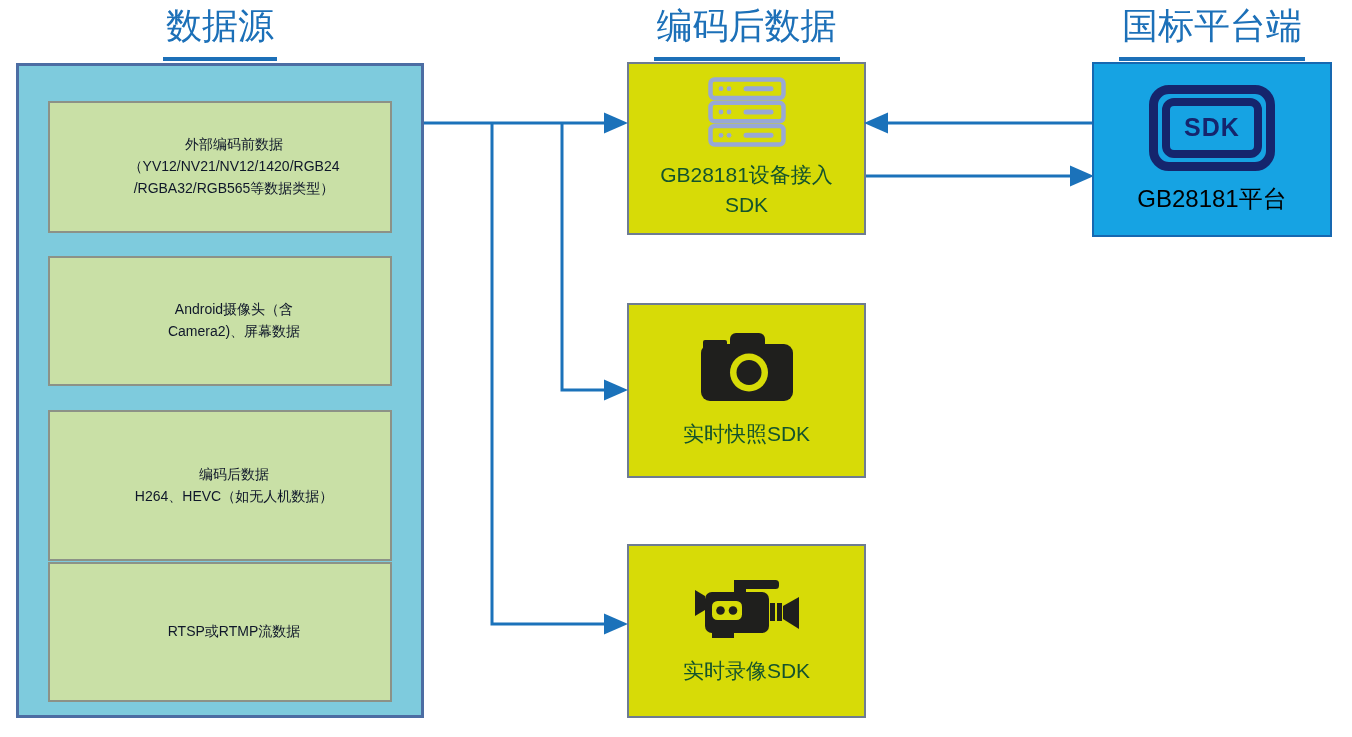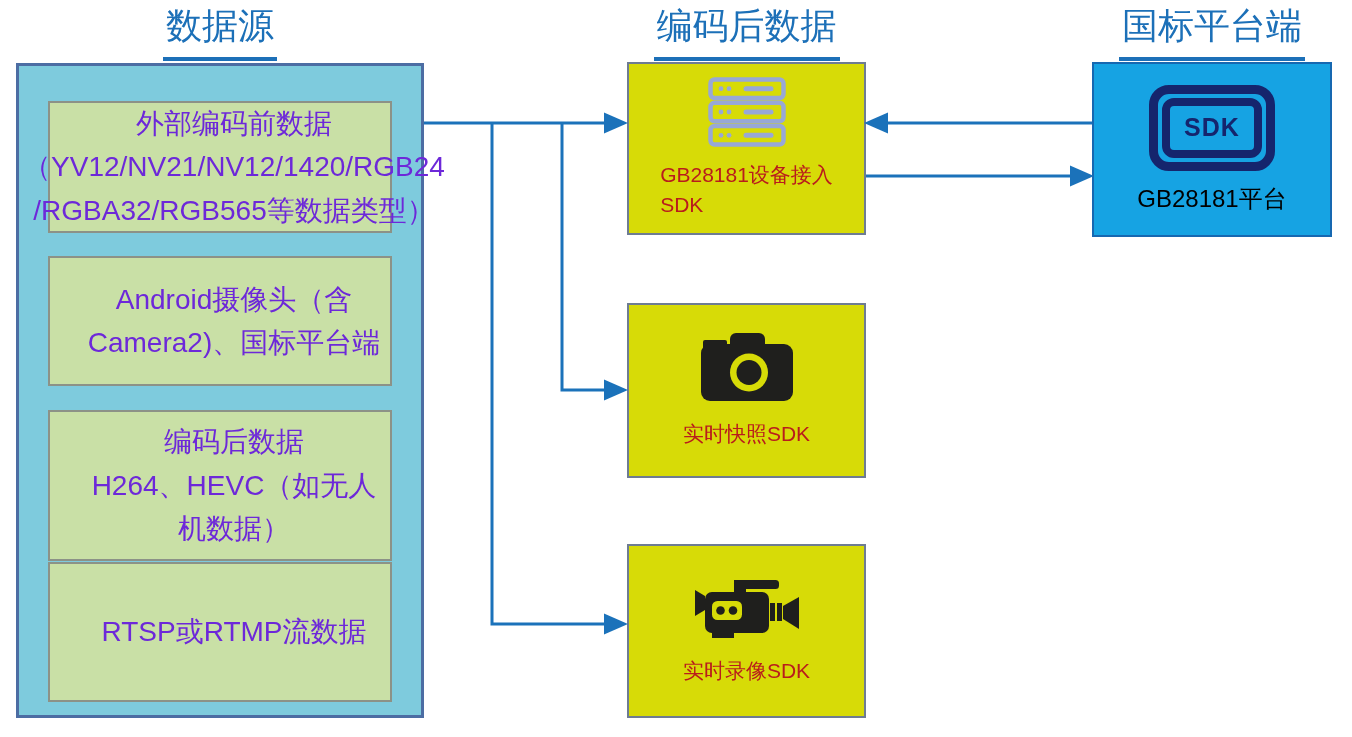--- a/index.html
+++ b/index.html
@@ -8,26 +8,26 @@
 
   
   .col-header{position:absolute;top:2px;text-align:center;}
   .col-header span{display:inline-block;font-size:36px;color:#1C70B8;padding:0 3px 6px 3px;border-bottom:4px solid #1C70B8;}
 
   
   .src-container{position:absolute;left:16px;top:63px;width:408px;height:655px;
     background:#7ECBDD;border:3px solid #4C6DA3;box-sizing:border-box;}
   .src-box{position:absolute;left:29px;width:344px;background:#C9E0A6;border:2px solid #8C9287;
     box-sizing:border-box;display:flex;align-items:center;justify-content:center;}
-  .src-box .box-text{font-size:28px;line-height:1.55;color:#6d28d9;text-align:center;white-space:pre-line;padding:0 2px;margin-left:28px;}
+  .src-box .box-text{font-size:14px;line-height:1.55;color:#0f172a;text-align:center;white-space:pre-line;padding:0 2px;margin-left:28px;}
 
   
   .sdk-box{position:absolute;left:627px;width:239px;background:#D7DB07;border:2px solid #6E7C92;
     box-sizing:border-box;display:flex;flex-direction:column;align-items:center;justify-content:center;}
-  .sdk-box .box-text{font-size:21px;line-height:1.42;color:#b91c1c;white-space:pre-line;}
+  .sdk-box .box-text{font-size:21px;line-height:1.42;color:#14532d;text-align:center;white-space:pre-line;}
   .sdk-box .icon-wrap{line-height:0;}
   .m1{top:62px;height:173px;gap:13px;}
   .m2{top:303px;height:175px;gap:18px;}
   .m3{top:544px;height:174px;gap:18px;}
 
   .platform-box{position:absolute;left:1092px;top:62px;width:240px;height:175px;
     background:#16A3E3;border:2px solid #1668B1;box-sizing:border-box;
     display:flex;flex-direction:column;align-items:center;justify-content:center;gap:12px;}
   .platform-box .box-text{font-size:24px;color:#000000;text-align:center;}
 
@@ -55,21 +55,21 @@
   </div>
 
   <div class="src-container">
     <div class="src-box" style="top:35px;height:132px;">
       <div class="box-text">外部编码前数据
 （YV12/NV21/NV12/1420/RGB24
 /RGBA32/RGB565等数据类型）</div>
     </div>
     <div class="src-box" style="top:190px;height:130px;">
       <div class="box-text">Android摄像头（含
-Camera2)、国标平台端</div>
+Camera2)、屏幕数据</div>
     </div>
     <div class="src-box" style="top:344px;height:151px;">
       <div class="box-text">编码后数据
 H264、HEVC（如无人机数据）</div>
     </div>
     <div class="src-box" style="top:496px;height:140px;">
       <div class="box-text">RTSP或RTMP流数据</div>
     </div>
   </div>
 

